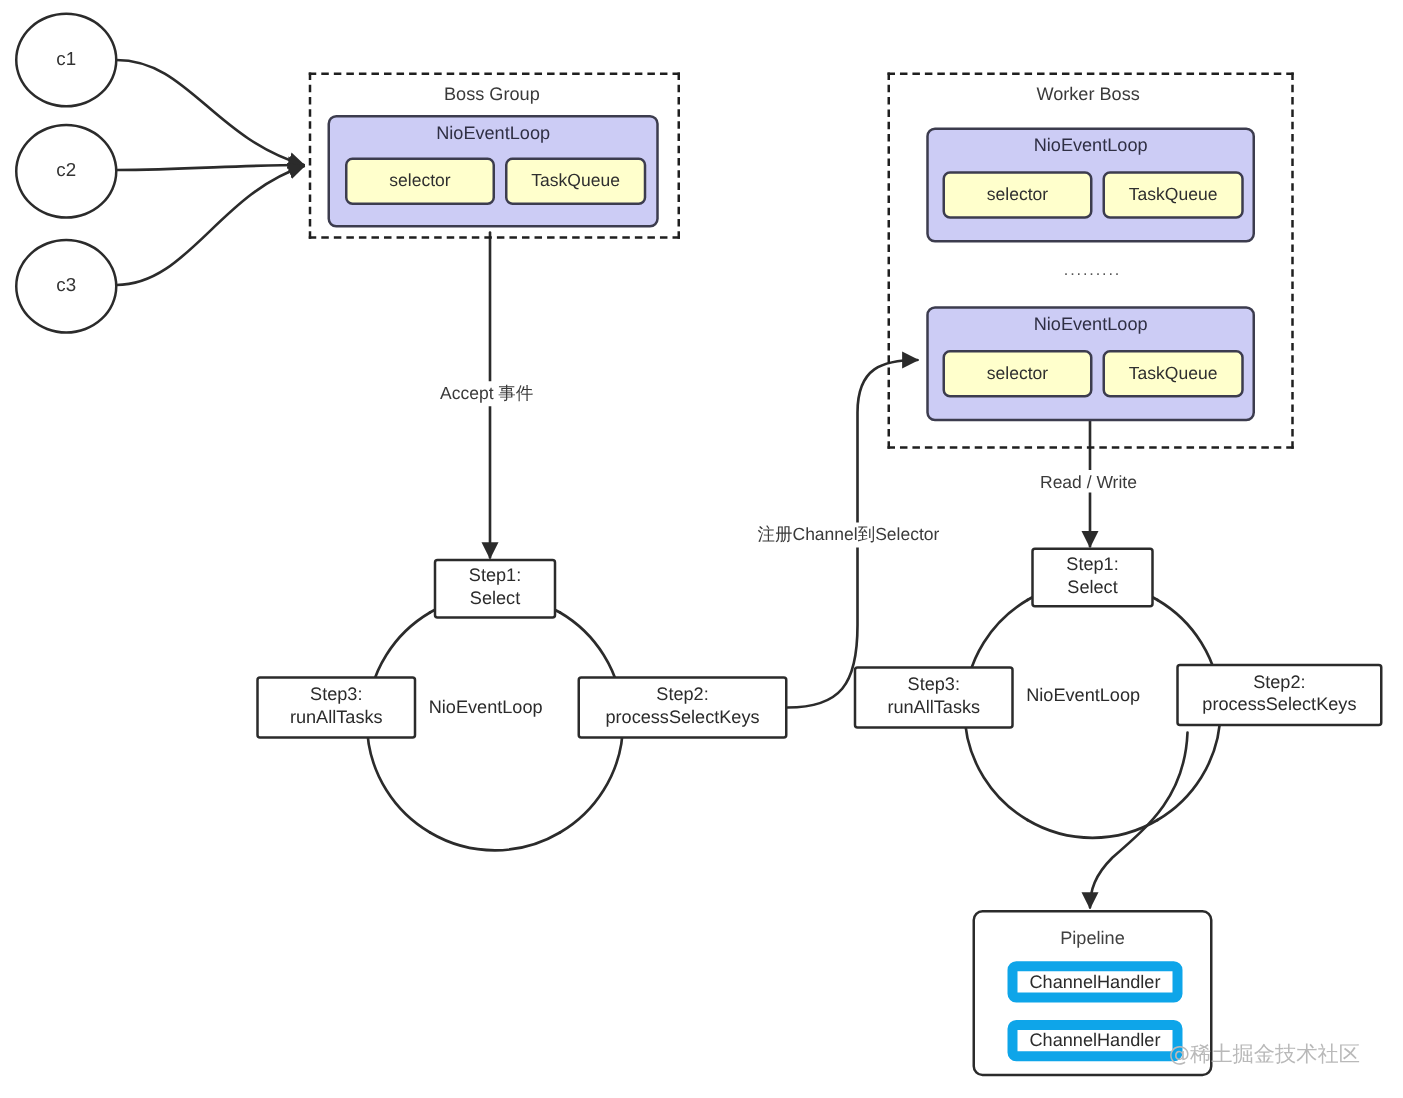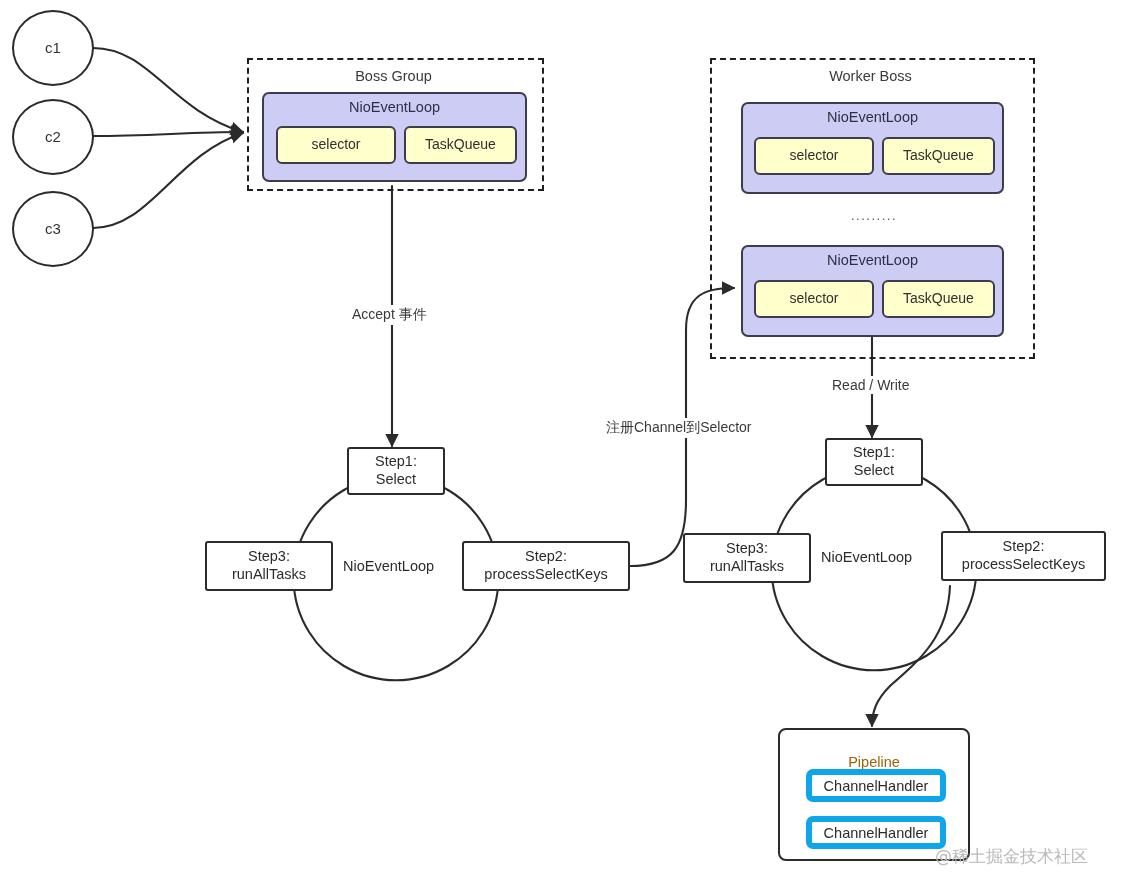--- a/index.html
+++ b/index.html
@@ -102,29 +102,29 @@
     border: 2.5px solid #2b2b2b;
     border-radius: 8px;
     background: #ffffff;
     display: block;
     z-index: 5;
   }
   .pipeline-title {
     position: absolute;
     left: 0;
     right: 0;
-    top: 24px;
-    text-align: center;
-    font-size: 14.5px;
-    color: #a16207;
+    top: 13px;
+    text-align: center;
+    font-size: 14.5px;
+    color: #404040;
   }
   .handler {
     position: absolute;
     box-sizing: border-box;
-    border: 6px solid #0ea5e9;
+    border: 8px solid #0ea5e9;
     border-radius: 7px;
     background: #ffffff;
     display: flex;
     align-items: center;
     justify-content: center;
     font-size: 14.5px;
     color: #2b2b2b;
   }
   
   .label {
@@ -282,15 +282,15 @@
   <div class="pipeline-box" style="left:778px; top:728px; width:192px; height:133px;">
     <div class="pipeline-title">Pipeline</div>
     <div class="handler" style="left:26px; top:39px; width:140px; height:33px;">
       <span>ChannelHandler</span>
     </div>
     <div class="handler" style="left:26px; top:86px; width:140px; height:33px;">
       <span>ChannelHandler</span>
     </div>
   </div>
 
-  <div class="watermark" style="left:935px; top:832px;margin-top:13px;">@稀土掘金技术社区</div>
+  <div class="watermark" style="left:935px; top:832px;">@稀土掘金技术社区</div>
 
 </div>
 
 </body></html>

